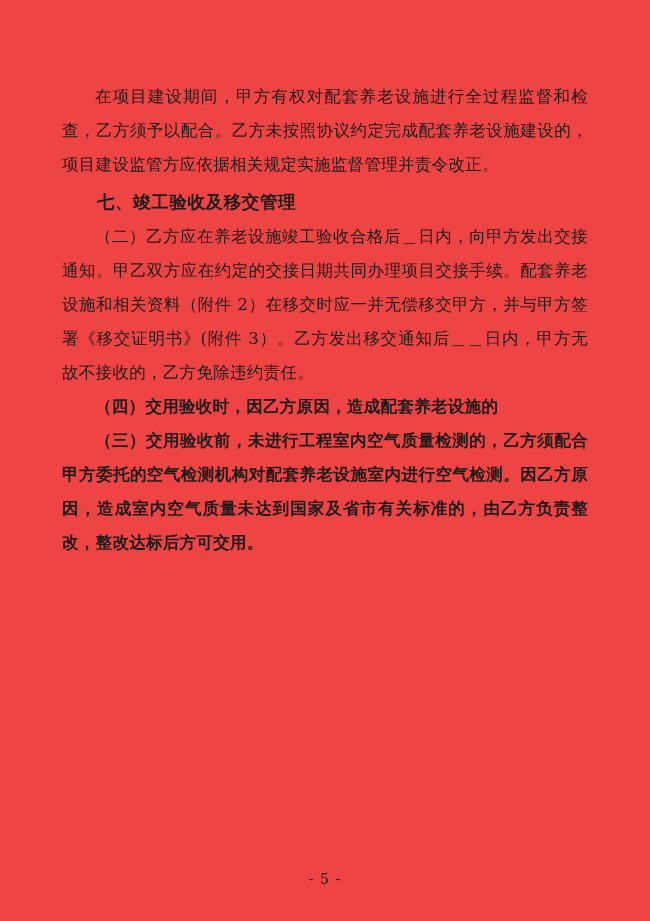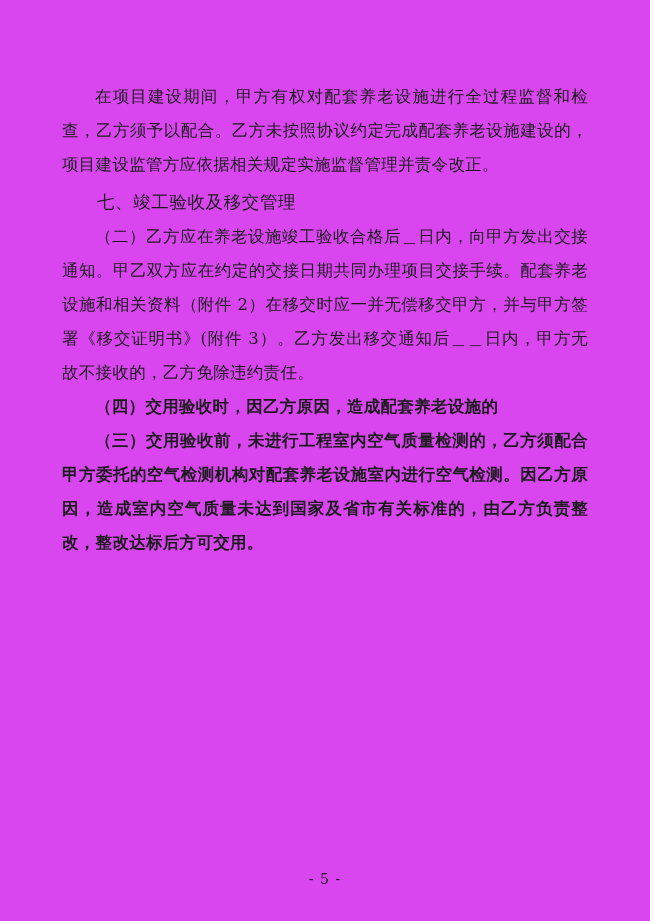--- a/index.html
+++ b/index.html
@@ -11,21 +11,21 @@
     height: 921px;
     background: #ffffff;
     font-family: "DejaVu Serif", serif;
     color: #1a1a1a;
     overflow: hidden;
   }
   .page {
     position: relative;
     width: 650px;
     height: 921px;
-    background: #d946ef;
+    background: #ef4444;
     box-sizing: border-box;
     padding: 80px 62px 40px 62px;
   }
   .doc-body {
     font-size: 16.5px;
     line-height: 2.06;
     letter-spacing: 0.3px;
     text-align: justify;
     color: #1b1b1b;
   }
@@ -36,21 +36,21 @@
     line-height: 2.06;
   }
   .para + .para {
     margin-top: 0px;
     font-weight: bold;
   }
   .heading {
     margin: 2px 0 0 0;
     text-indent: 2em;
     font-size: 17.5px;
-    font-weight: normal;
+    font-weight: bold;
     line-height: 2.06;
     letter-spacing: 0.6px;
   }
   .page-number {
     position: absolute;
     left: 0;
     right: 0;
     bottom: 34px;
     text-align: center;
     font-size: 14px;

